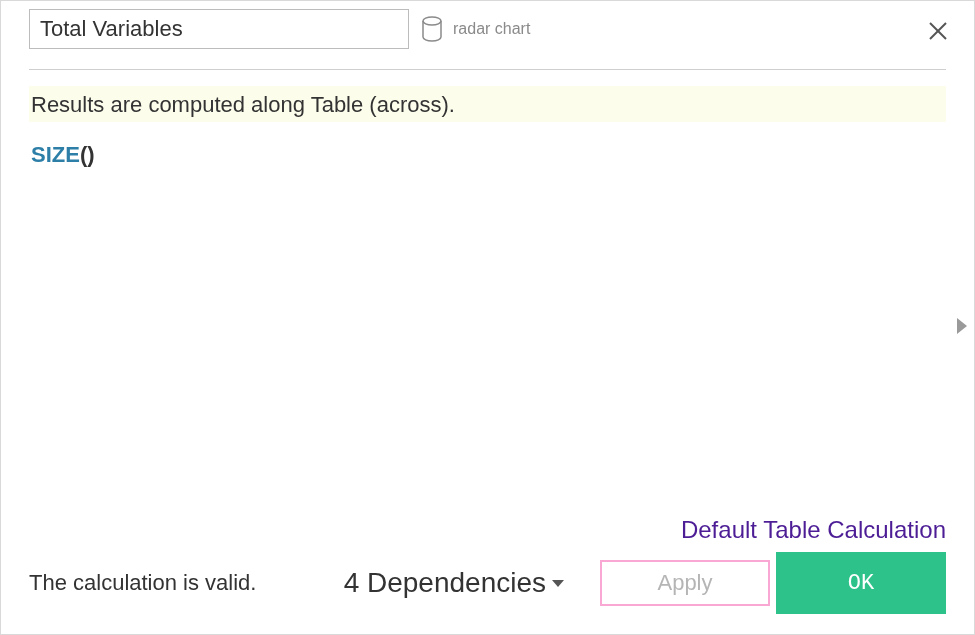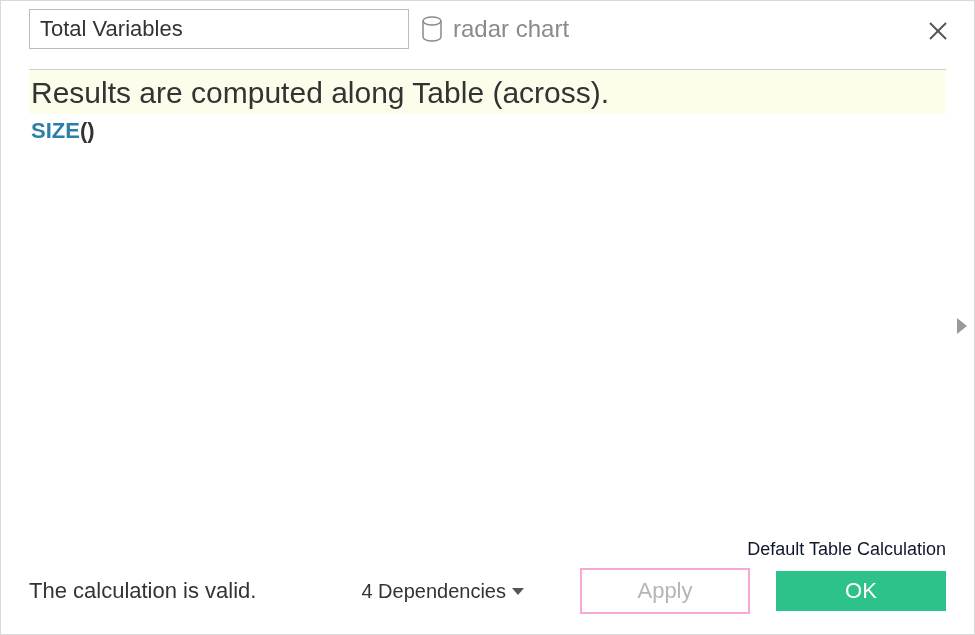--- a/index.html
+++ b/index.html
@@ -35,21 +35,21 @@
       font-size: 22px;
       color: #333;
       outline: none;
       font-family: inherit;
     }
     .datasource {
       display: flex;
       align-items: center;
       gap: 10px;
       color: #8a8a8a;
-      font-size: 24px;
+      font-size: 16px;
     }
     .db-icon svg {
       display: block;
     }
     .close-btn {
       position: absolute;
       right: 22px;
       top: 16px;
       width: 28px;
       height: 28px;
@@ -61,24 +61,24 @@
     }
     .close-btn svg {
       display: block;
     }
     .divider-top {
       margin: 12px 28px 0 28px;
       border: none;
       border-top: 1px solid #cfcfcf;
     }
     .hint-bar {
-      margin: 0 28px;
+      margin: 16px 28px;
       background: #fdfdec;
       padding: 6px 18px 4px 2px;
-      font-size: 30px;
+      font-size: 22px;
       color: #333;
     }
     .editor {
       flex: 1;
       margin: 0 28px;
       padding: 2px 2px;
       font-size: 22px;
       font-family: inherit;
       line-height: 1.4;
     }
@@ -95,40 +95,40 @@
       right: 5px;
       top: 316px;
       color: #9a9a9a;
       cursor: pointer;
     }
     .link-row {
       text-align: right;
       padding: 0 28px 8px 0;
     }
     .default-calc-link {
-      color: #0f172a;
-      font-size: 18px;
+      color: #4c1d95;
+      font-size: 24px;
       cursor: pointer;
     }
     .footer {
       display: flex;
       align-items: center;
       padding: 0 28px 20px 28px;
-      gap: 26px;
+      gap: 6px;
     }
     .status-text {
       font-size: 22px;
       color: #333;
       flex: 0 0 auto;
     }
     .spacer {
       flex: 1;
     }
     .deps {
-      font-size: 20px;
+      font-size: 28px;
       color: #333;
       display: flex;
       align-items: center;
       gap: 6px;
       cursor: pointer;
       margin-right: 30px;
     }
     .caret-down {
       width: 0;
       height: 0;
@@ -142,27 +142,27 @@
       height: 46px;
       border: 2px solid #f9a8d4;
       background: #fff;
       color: #b5b5b5;
       font-size: 22px;
       cursor: default;
       font-family: inherit;
     }
     .ok-btn {
       width: 170px;
-      height: 40px;
+      height: 62px;
       border: none;
       background: #2cc28a;
       color: #fff;
       font-size: 22px;
       cursor: pointer;
-      font-family: Liberation Sans, sans-serif;
+      font-family: Liberation Mono, monospace;
     }
   </style>
 </head>
 <body>
 
 <div class="dialog">
 
   <div class="header">
     <input class="name-input" type="text" value="Total Variables" style="">
     <div class="datasource">

